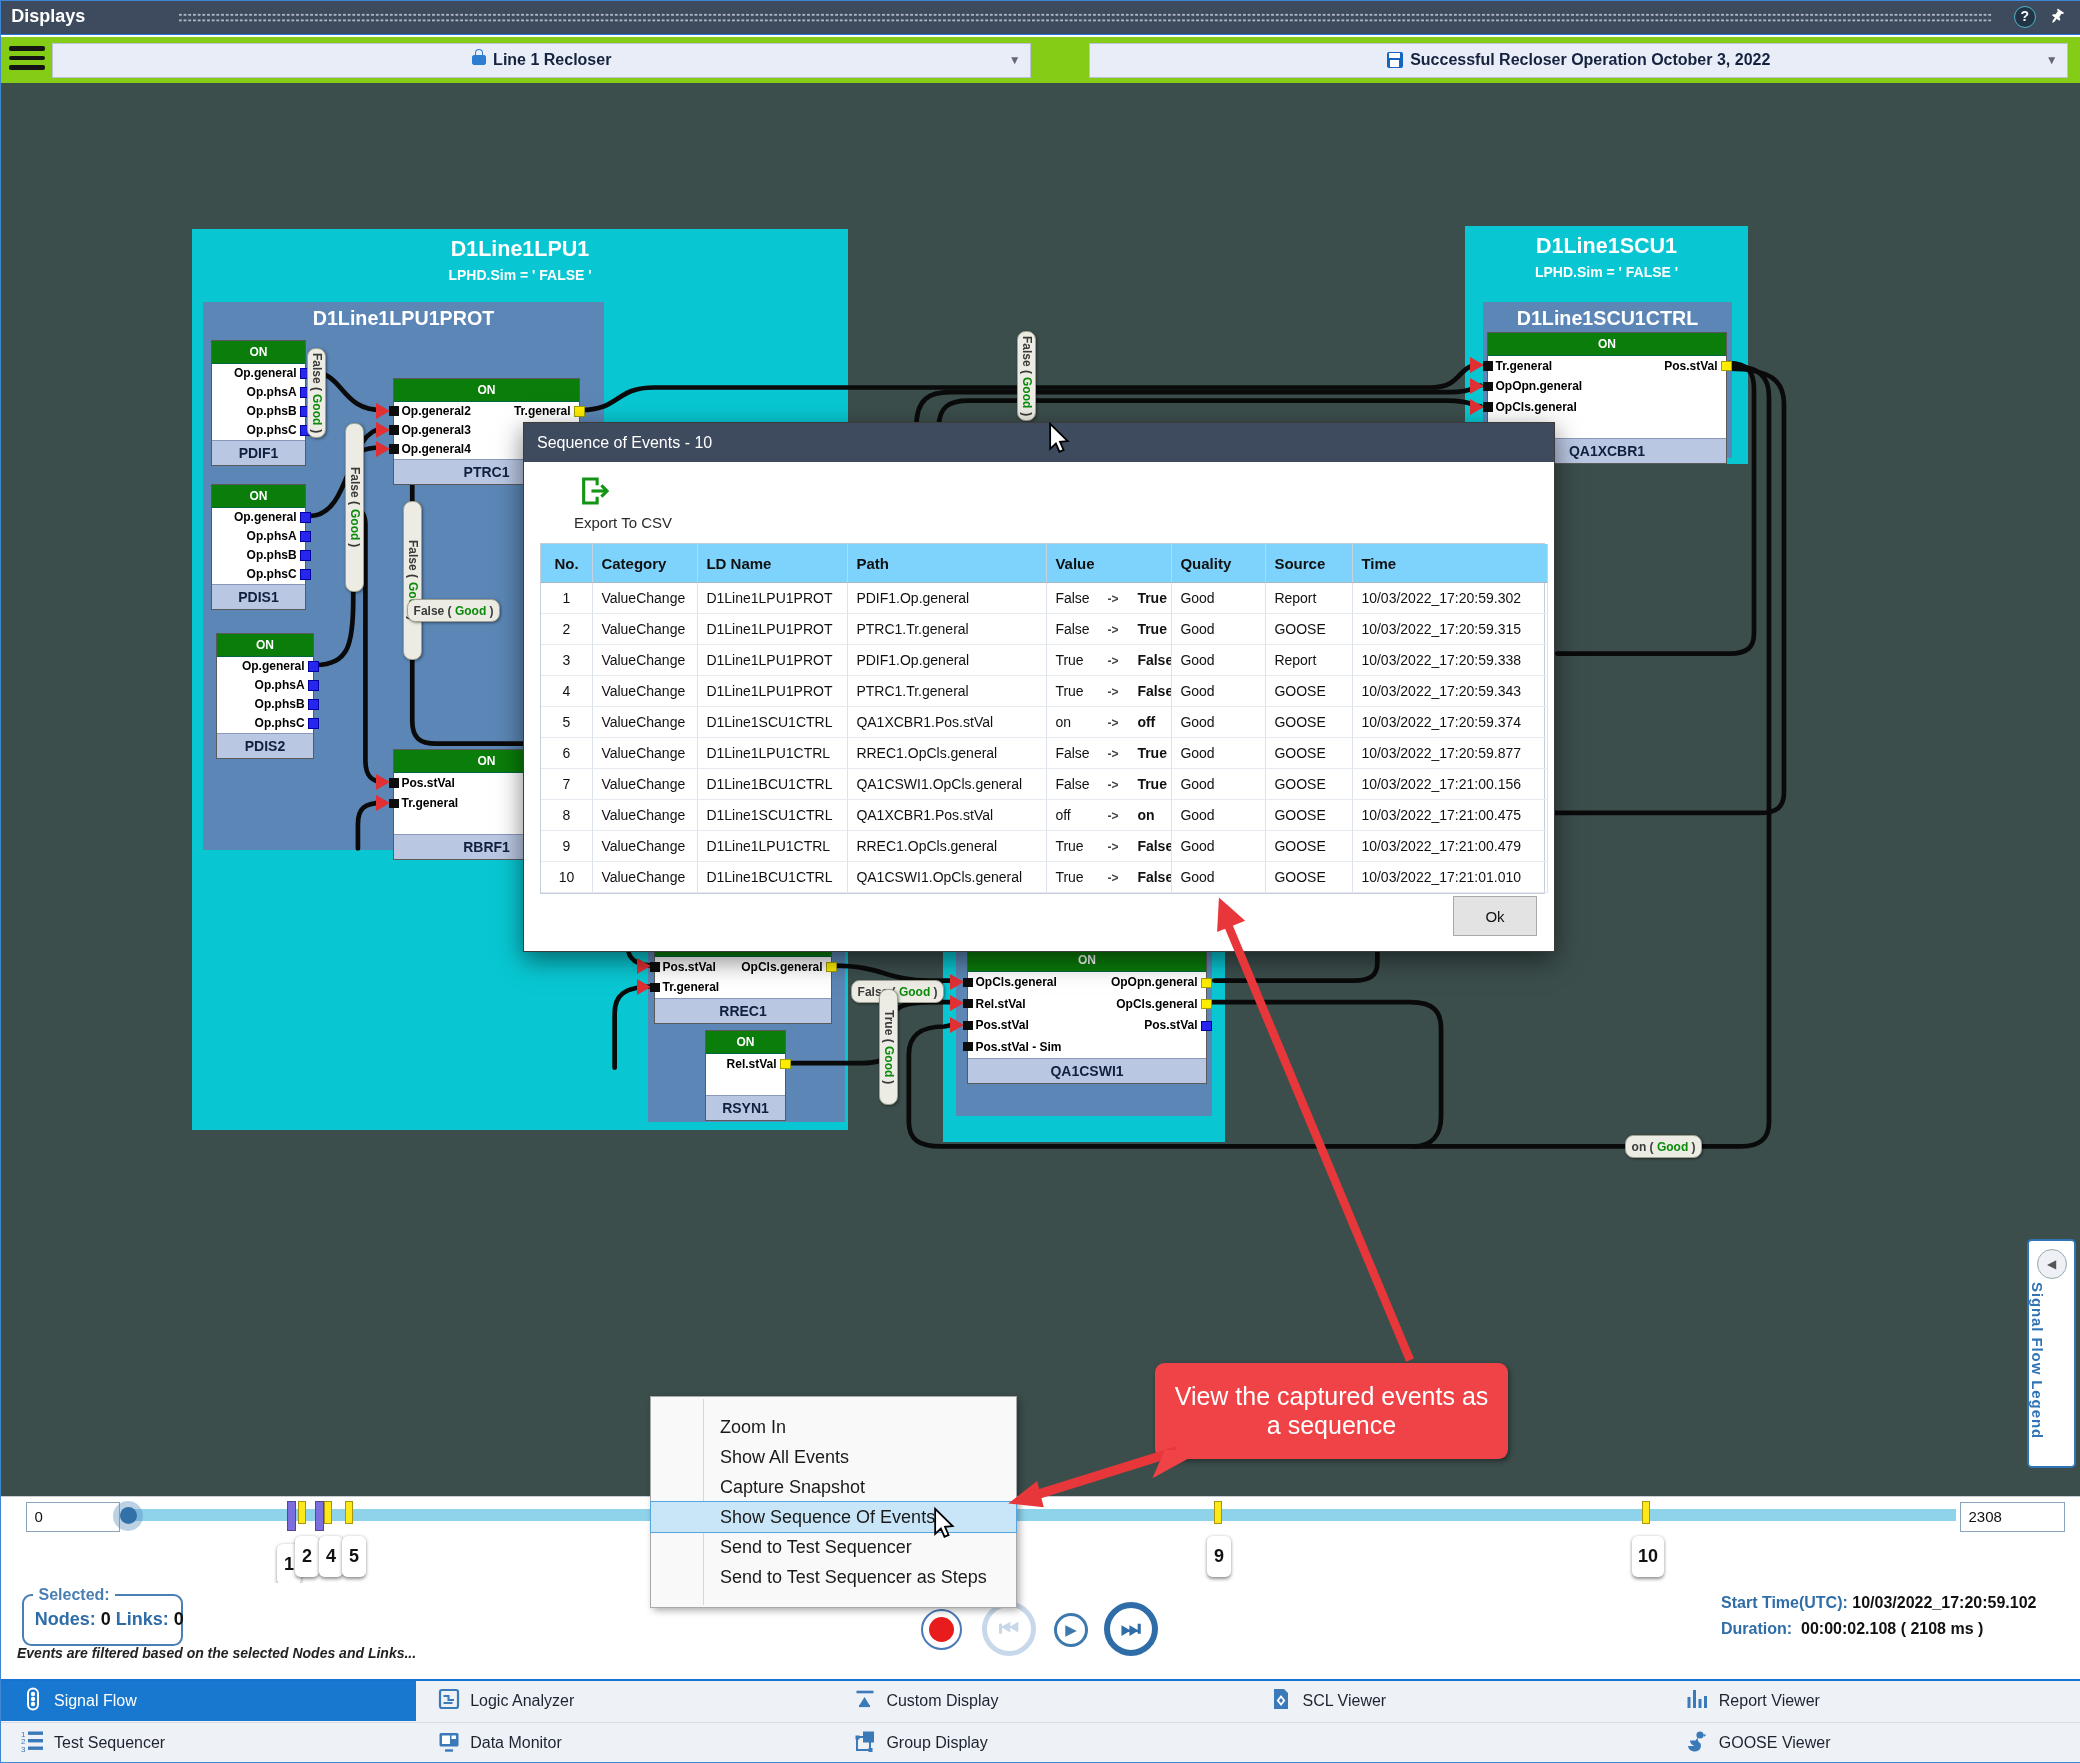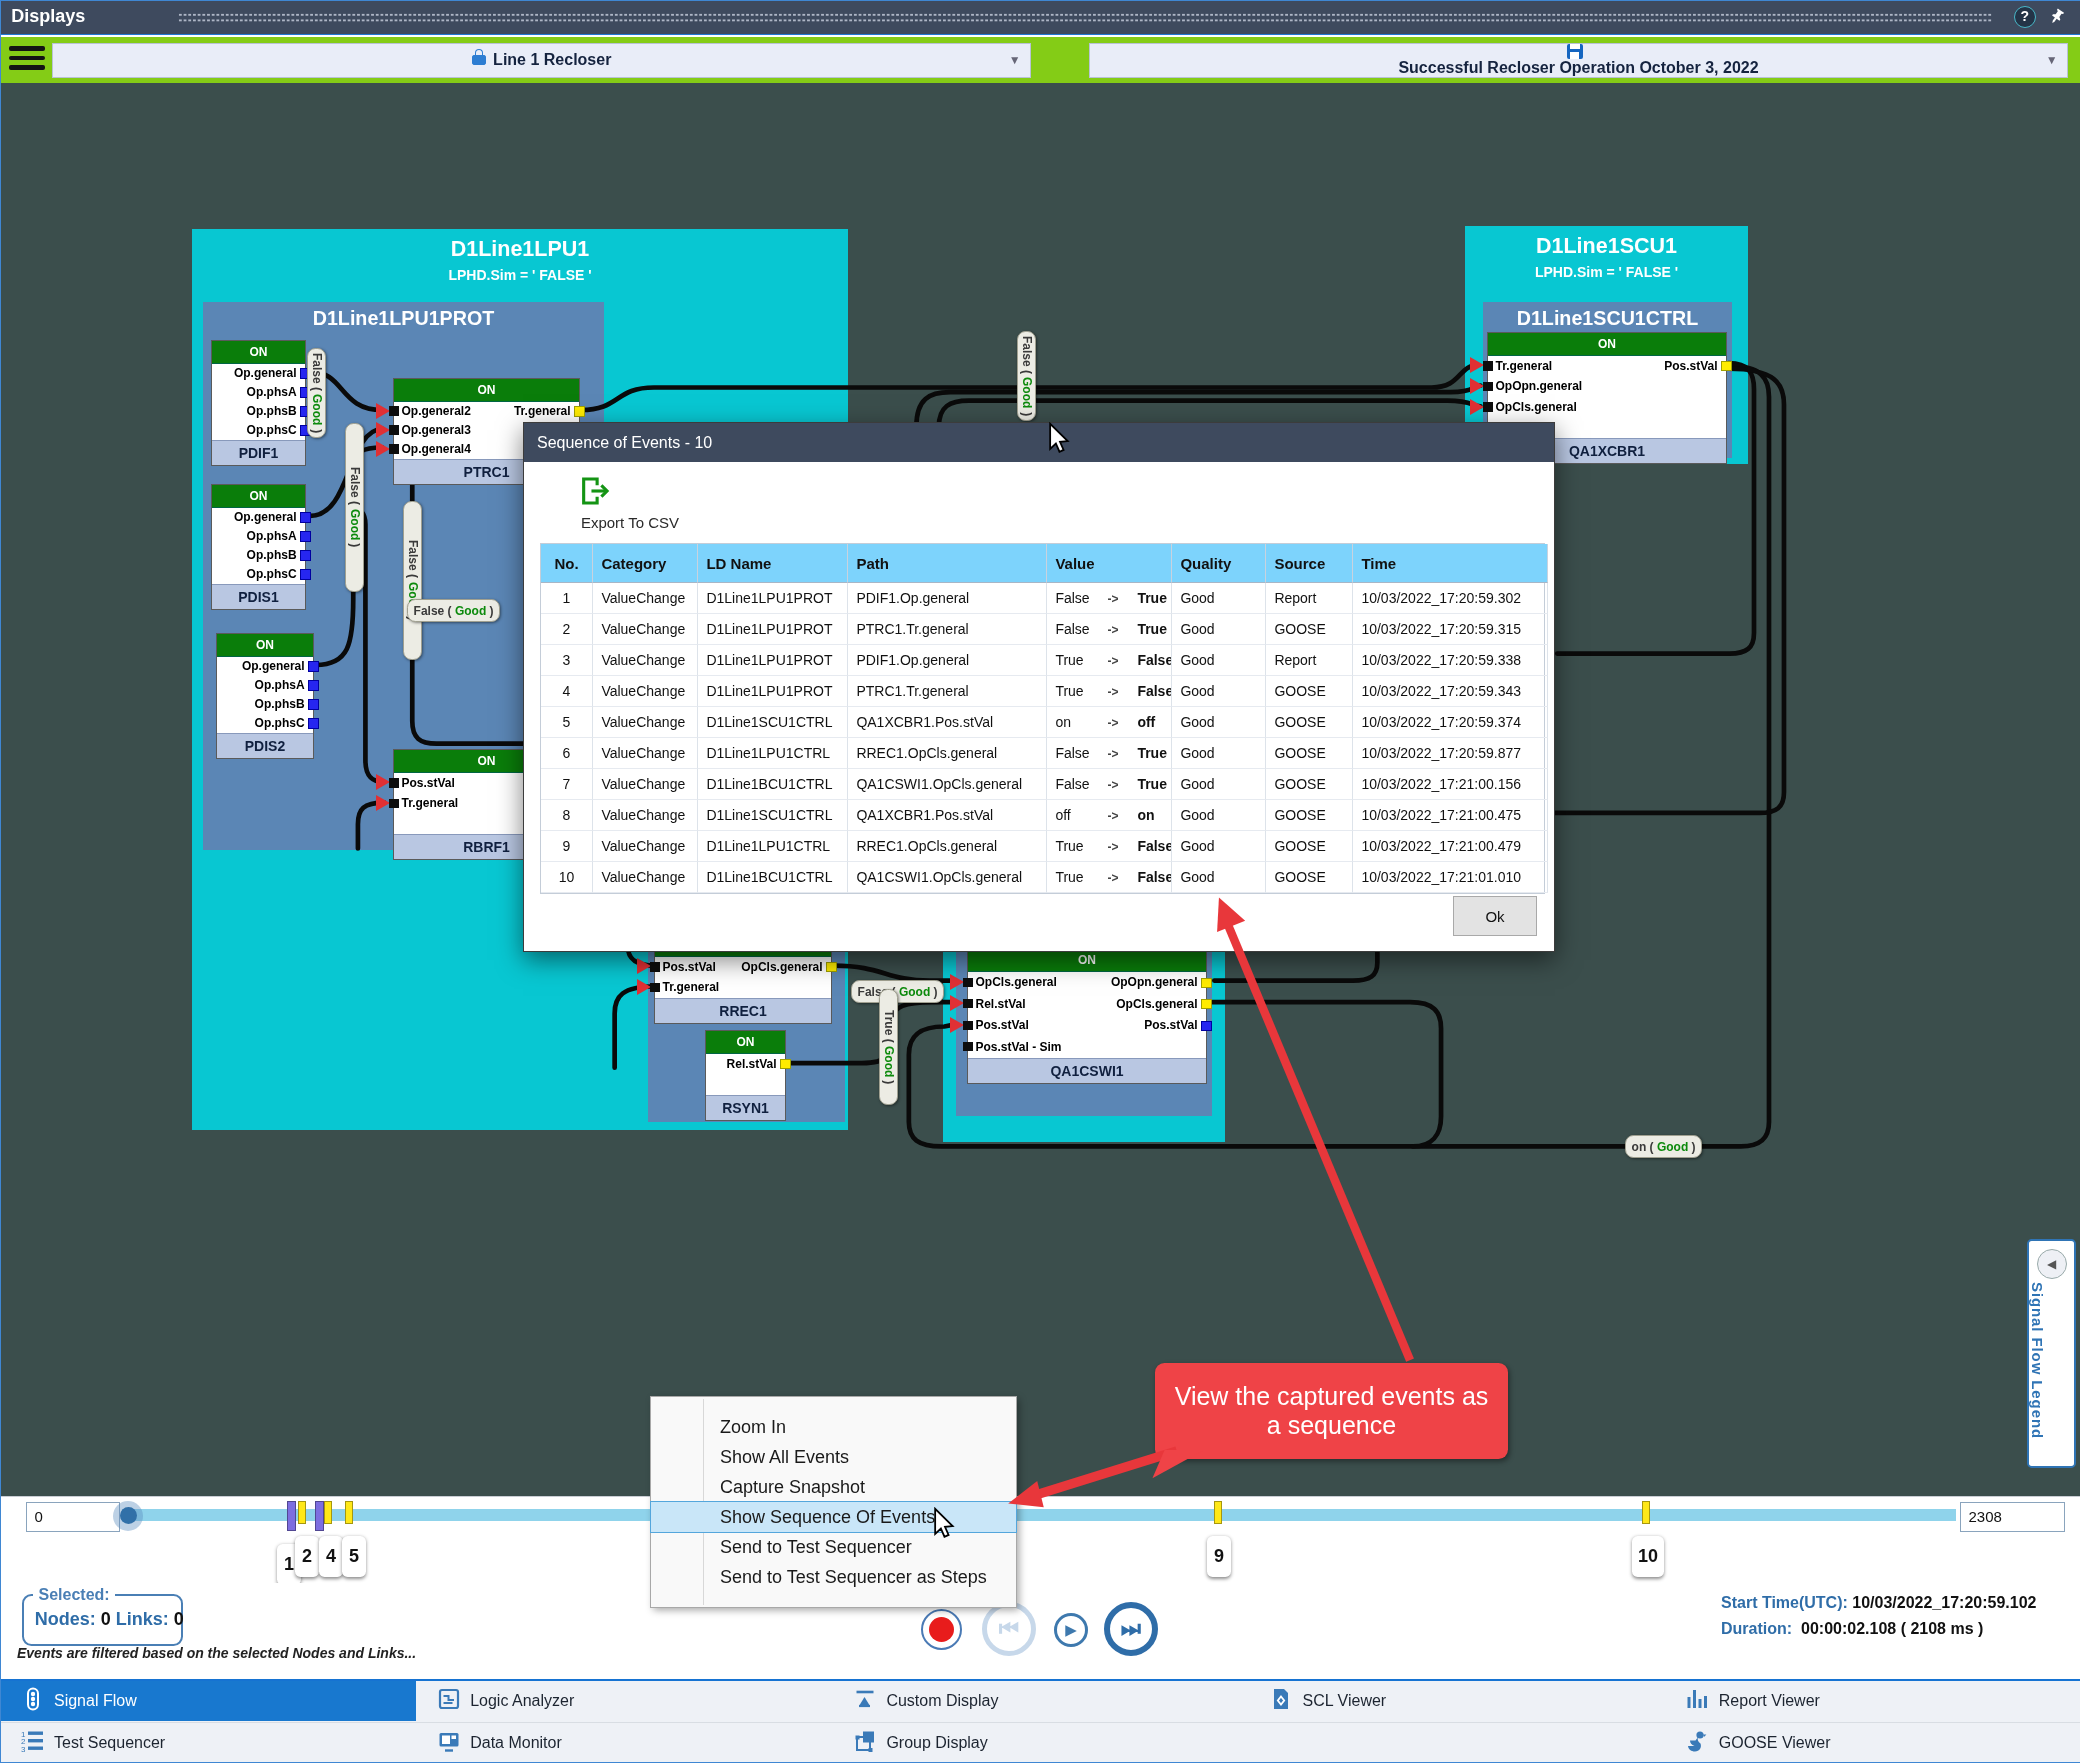--- a/index.html
+++ b/index.html
@@ -53,21 +53,21 @@
   .pill { position:absolute; background:#ecece4; border:0.9px solid #a0a090; border-radius:8.4px; font-weight:700; font-size:12px; color:#3a3a3a;
     box-shadow:0.9px 0.9px 2.8px rgba(0,0,0,.45); display:flex; align-items:center; justify-content:center; z-index:12; white-space:pre; }
   .pill .good { color:#0c8a0c; }
   .pill-v { writing-mode:vertical-rl; width:19px; padding:5.6px 0; }
   .pill-h { height:23.4px; padding:0 5.6px; }
 
   
   .dialog { position:absolute; left:523px; top:422px; width:1032px; height:530px; background:#fff; border:0.9px solid #3c3c3c;
     box-shadow:0 7.5px 24px rgba(0,0,0,.5); z-index:50; }
   .dialog-title { height:39px; background:#3e4a5e; color:#fff; font-size:16px; line-height:39px; padding-left:13px; }
-  .export-btn { position:absolute; left:43px; top:51px; width:112px; text-align:right; cursor:default; }
+  .export-btn { position:absolute; left:43px; top:51px; width:112px; text-align:center; cursor:default; }
   .export-btn svg { display:block; margin-left:11.2px; }
   .export-btn span { display:block; margin-top:5.6px; font-size:15px; color:#2a2a2a; }
   .soe-table { position:absolute; left:16px; top:120px; width:1005px; border:0.9px solid #c4cdd8; }
   .soe-grid { display:grid; grid-template-columns:52px 105px 150px 199px 125px 94px 87px 195px; }
   .soe-hcell { height:39px; line-height:39px; font-weight:700; font-size:15px; color:#111; padding-left:8.4px;
     border-right:0.9px solid #c9d2de; border-bottom:1.9px solid #a8b6c6; background:#7dd3fc; }
   .soe-cell { height:31px; line-height:31px; font-size:14px; color:#111; padding-left:8.4px;
     border-right:0.9px solid #dde3ea; border-bottom:0.9px solid #e6eaf0; overflow:hidden; white-space:nowrap; }
   .soe-no { text-align:center; padding-left:0; }
   .v-from { display:inline-block; width:52px; }
@@ -144,21 +144,21 @@
   <div class="hamburger">
       <div></div>
       <div></div>
       <div></div>
     </div>
   <div class="tb-field" style="left:52px; width:979px;">
     <span class="lock-ic"></span>
     <span>Line 1 Recloser</span>
     <span class="caret">▼</span>
   </div>
-  <div class="tb-field" style="left:1089px; width:979px;flex-direction:column;">
+  <div class="tb-field" style="left:1089px; width:979px;">
     <span class="save-ic"></span>
     <span>Successful Recloser Operation October 3, 2022</span>
     <span class="caret">▼</span>
   </div>
 </div>
 
 <div class="canvas" id="diagram-canvas">
   <svg id="wires" width="2081" height="1414" viewBox="0 0 2221 1509">
     <g stroke="#0a0a0a" stroke-width="5" fill="none" stroke-linecap="round">
       <path d="M331,309 C368,309 362,350 408,350"></path>

